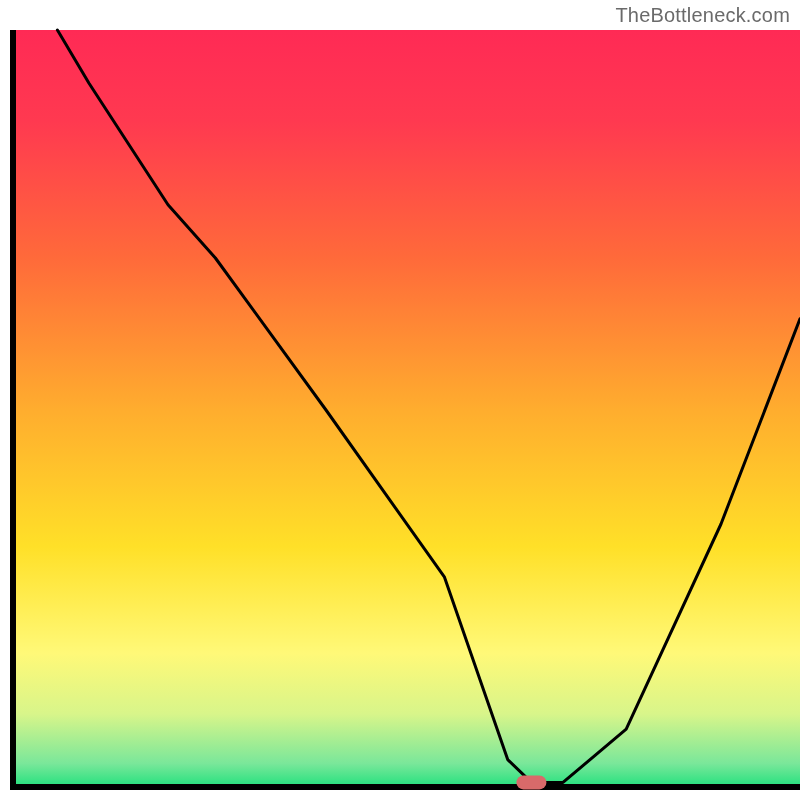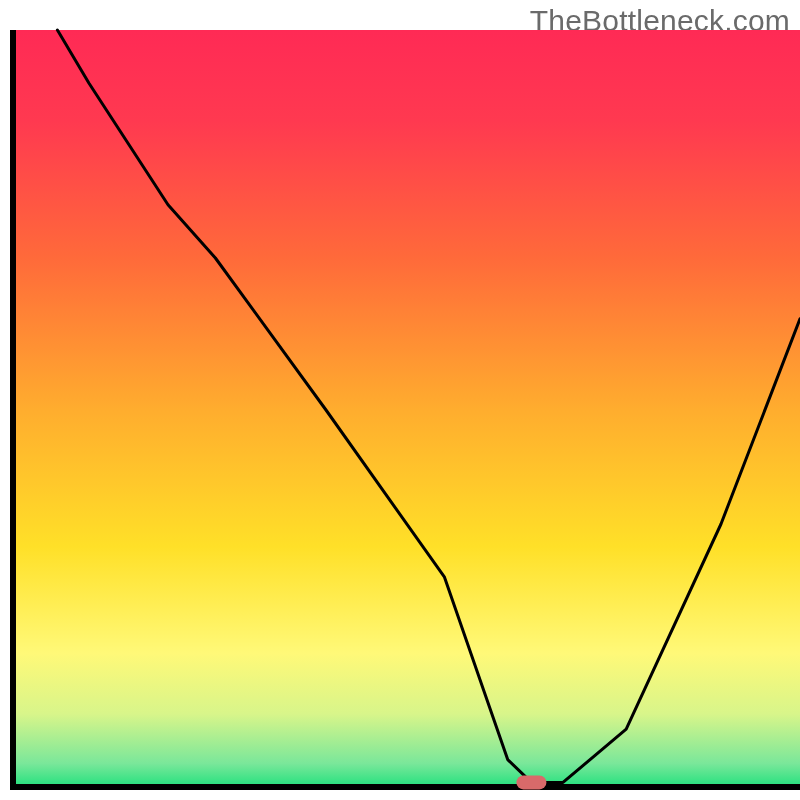--- a/index.html
+++ b/index.html
@@ -15,21 +15,21 @@
     position: relative;
     width: 800px;
     height: 800px;
     box-sizing: border-box;
   }
   .watermark {
     position: absolute;
     top: 4px;
     right: 10px;
     color: #6a6a6a;
-    font-size: 30px;
+    font-size: 20px;
     font-weight: 500;
     letter-spacing: 0.2px;
     user-select: none;
   }
   svg.plot {
     position: absolute;
     left: 0;
     top: 0;
     width: 800px;
     height: 800px;

